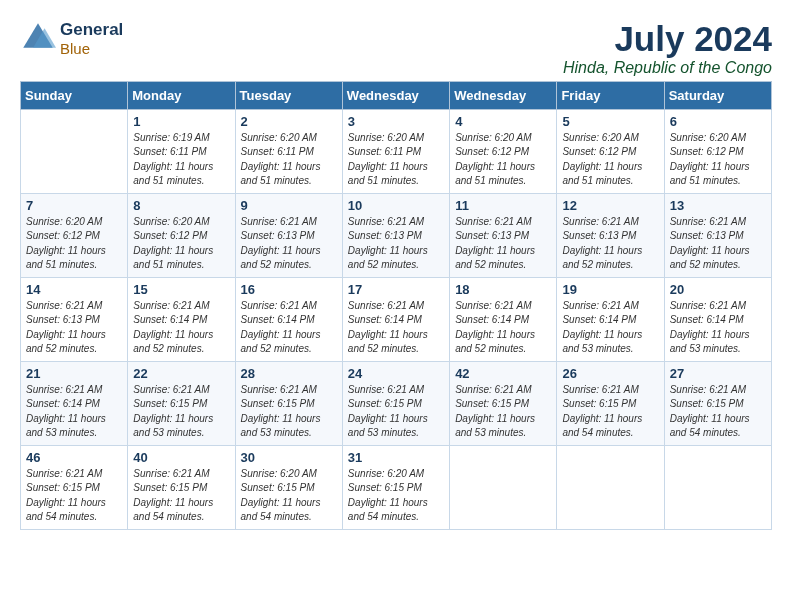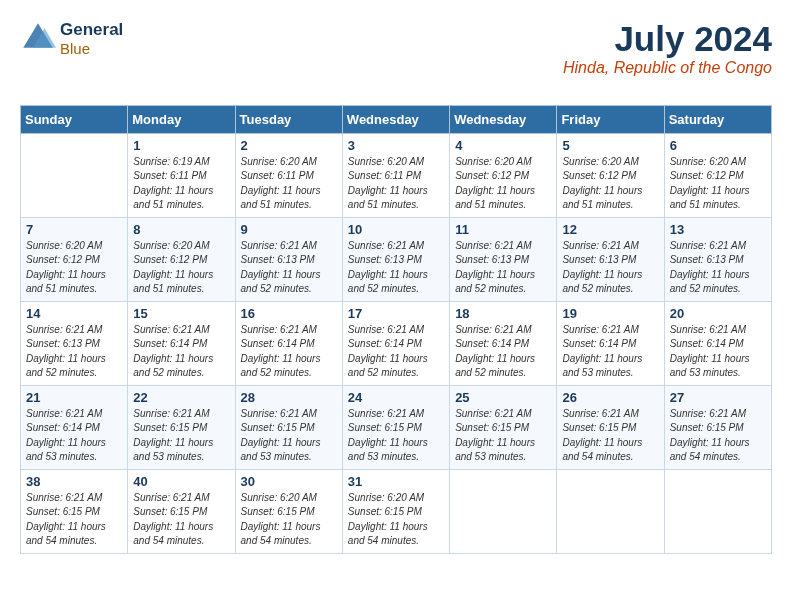--- a/index.html
+++ b/index.html
@@ -7,21 +7,21 @@
       font-family: Arial, sans-serif;
       background: #fff;
       width: 792px;
       min-height: 612px;
       padding: 20px;
     }
     .header {
       display: flex;
       justify-content: space-between;
       align-items: flex-start;
-      margin-bottom: 28px;
+      margin-bottom: 4px;
     }
     .logo {
       display: flex;
       align-items: center;
     }
     .logo-icon {
       width: 36px;
       height: 36px;
       margin-right: 4px;
     }
@@ -29,21 +29,21 @@
       text-align: right;
     }
     .month-title {
       font-size: 35px;
       font-weight: bold;
       color: #1a3a5c;
       line-height: 1.1;
     }
     .location-title {
       font-size: 16px;
-      color: #c2410c;
+      color: #14532d;
       font-style: italic;
     }
     table {
       width: 100%;
       border-collapse: collapse;
       font-size: 10.5px;
       border-radius: 30px;
     }
     thead tr th {
       background-color: #2e6da4;
@@ -286,21 +286,21 @@
 and 53 minutes.</div>
         </td>
         <td>
           <span class="day-num">24</span>
           <div class="day-info" style="white-space: pre-line;">Sunrise: 6:21 AM
 Sunset: 6:15 PM
 Daylight: 11 hours
 and 53 minutes.</div>
         </td>
         <td>
-          <span class="day-num">25</span>
+          <span class="day-num">42</span>
           <div class="day-info" style="white-space: pre-line;">Sunrise: 6:21 AM
 Sunset: 6:15 PM
 Daylight: 11 hours
 and 53 minutes.</div>
         </td>
         <td>
           <span class="day-num">26</span>
           <div class="day-info" style="white-space: pre-line;">Sunrise: 6:21 AM
 Sunset: 6:15 PM
 Daylight: 11 hours
@@ -309,21 +309,21 @@
         <td>
           <span class="day-num">27</span>
           <div class="day-info" style="white-space: pre-line;">Sunrise: 6:21 AM
 Sunset: 6:15 PM
 Daylight: 11 hours
 and 54 minutes.</div>
         </td>
       </tr>
       <tr>
         <td>
-          <span class="day-num">38</span>
+          <span class="day-num">46</span>
           <div class="day-info" style="white-space: pre-line;">Sunrise: 6:21 AM
 Sunset: 6:15 PM
 Daylight: 11 hours
 and 54 minutes.</div>
         </td>
         <td>
           <span class="day-num">40</span>
           <div class="day-info" style="white-space: pre-line;">Sunrise: 6:21 AM
 Sunset: 6:15 PM
 Daylight: 11 hours

